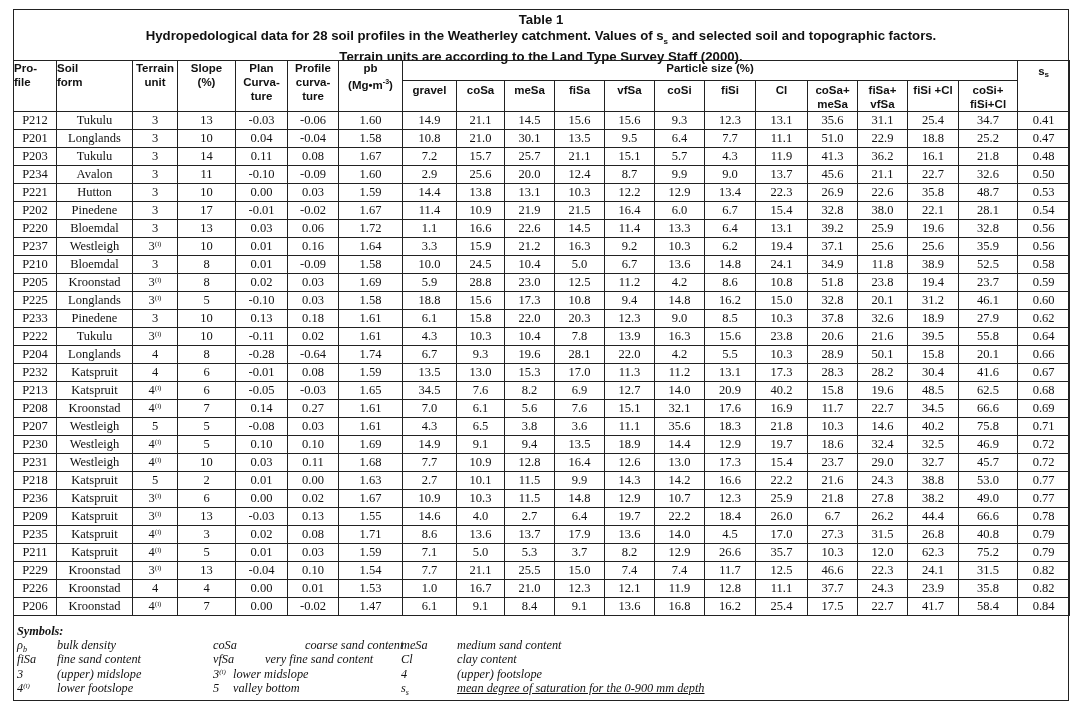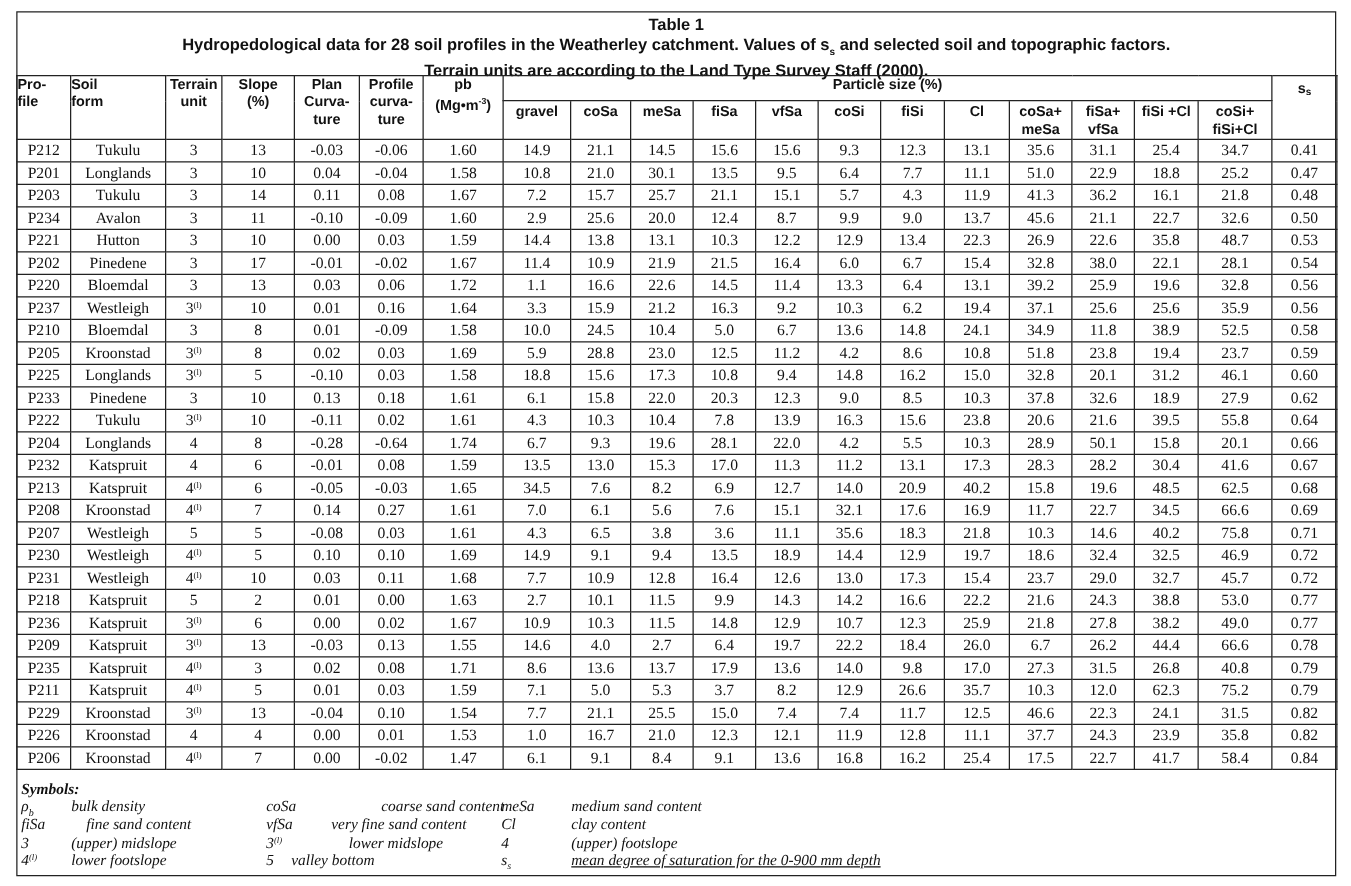--- a/index.html
+++ b/index.html
@@ -599,21 +599,21 @@
         <td>3</td>
         <td>0.02</td>
         <td>0.08</td>
         <td>1.71</td>
         <td>8.6</td>
         <td>13.6</td>
         <td>13.7</td>
         <td>17.9</td>
         <td>13.6</td>
         <td>14.0</td>
-        <td>9.8</td>
+        <td>4.5</td>
         <td>17.0</td>
         <td>27.3</td>
         <td>31.5</td>
         <td>26.8</td>
         <td>40.8</td>
         <td>0.79</td>
       </tr>
       <tr>
         <td class="l">P211</td>
         <td class="l">Katspruit</td>
@@ -711,31 +711,31 @@
       <div class="sym-row">
         <span class="sym" style="left: 0px;"><span style="position: static;">ρ</span><sub style="font-size: 8px;">b</sub></span>
         <span style="left: 40px; text-align: right;">bulk density</span>
         <span class="sym" style="left: 196px;"><span style="position: static;">coSa</span></span>
         <span style="left: 248px; margin-left: 40px;">coarse sand content</span>
         <span class="sym" style="left: 384px;"><span style="position: static;">meSa</span></span>
         <span style="left: 440px;">medium sand content</span>
       </div>
       <div class="sym-row">
         <span class="sym" style="left: 0px;"><span style="position: static;">fiSa</span></span>
-        <span style="left: 52px;">fine sand content</span>
+        <span style="left: 40px;">fine sand content</span>
         <span class="sym" style="left: 196px;"><span style="position: static;">vfSa</span></span>
         <span style="left: 248px;">very fine sand content</span>
         <span class="sym" style="left: 384px;"><span style="position: static;">Cl</span></span>
         <span style="left: 440px;">clay content</span>
       </div>
       <div class="sym-row">
         <span class="sym" style="left: 0px;"><span style="position: static;">3</span></span>
         <span style="left: 40px;">(upper) midslope</span>
         <span class="sym" style="left: 196px;"><span style="position: static;">3</span><sup>(l)</sup></span>
-        <span style="left: 216px; margin-left: 46px;">lower midslope</span>
+        <span style="left: 216px;">lower midslope</span>
         <span class="sym" style="left: 384px;"><span style="position: static;">4</span></span>
         <span style="left: 440px;">(upper) footslope</span>
       </div>
       <div class="sym-row">
         <span class="sym" style="left: 0px;"><span style="position: static;">4</span><sup>(l)</sup></span>
         <span style="left: 40px;">lower footslope</span>
         <span class="sym" style="left: 196px;"><span style="position: static;">5</span></span>
         <span style="left: 216px;">valley bottom</span>
         <span class="sym" style="left: 384px;"><span style="position: static;">s</span><sub style="font-size: 8px;">s</sub></span>
         <span style="left: 440px; text-decoration: underline;">mean degree of saturation for the 0-900 mm depth</span>

